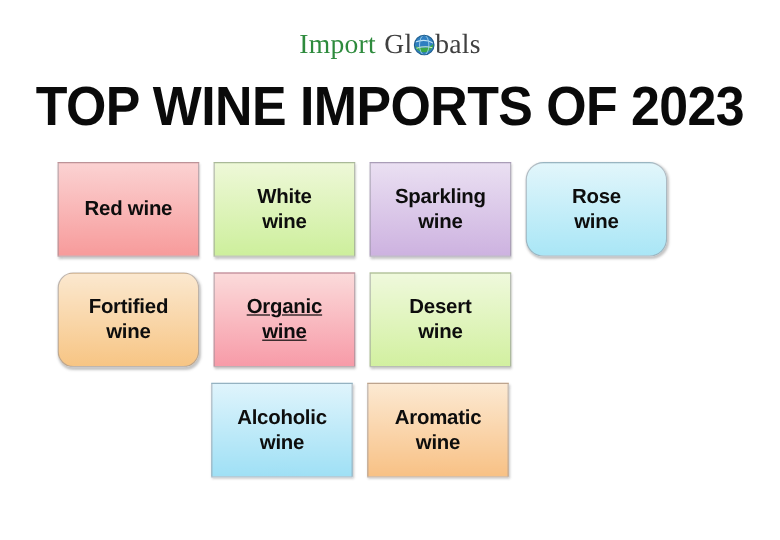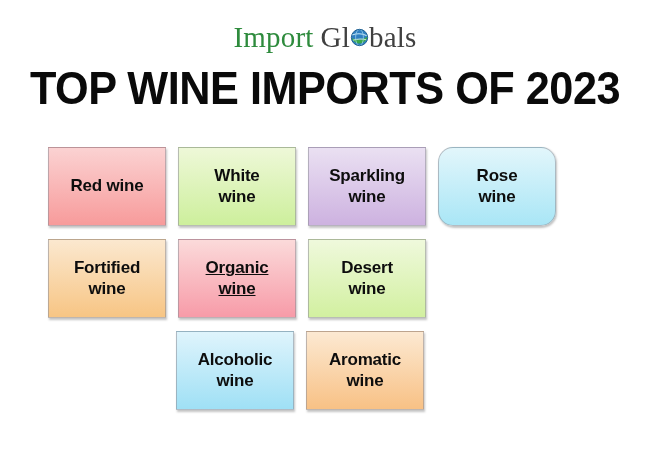--- a/index.html
+++ b/index.html
@@ -23,21 +23,21 @@
     width: 650px;
     height: 34px;
     display: flex;
     align-items: center;
     justify-content: center;
   }
   .logo {
     display: flex;
     align-items: center;
     font-family: "Liberation Serif", serif;
-    font-size: 29px;
+    font-size: 23px;
     letter-spacing: 0.2px;
     white-space: nowrap;
   }
   .logo-import {
     color: #2e8b3d;
   }
   .logo-space {
     display: inline-block;
     width: 7px;
   }
@@ -68,21 +68,21 @@
     letter-spacing: -0.5px;
     transform: scaleX(0.94);
     transform-origin: center;
     line-height: 1.05;
     white-space: nowrap;
   }
 
   
   .grid {
     position: absolute;
-    top: 147px;
+    top: 135px;
     left: 48px;
     width: 554px;
   }
   .grid-row {
     display: flex;
     gap: 12px;
     margin-bottom: 13px;
     height: 79px;
   }
   .grid-row.centered {
@@ -143,21 +143,21 @@
       <span class="cat-label">White<br>wine</span>
     </div>
     <div class="cat-box" style="background: linear-gradient(rgb(234, 224, 242) 0%, rgb(205, 178, 224) 100%);">
       <span class="cat-label">Sparkling<br>wine</span>
     </div>
     <div class="cat-box" style="background: linear-gradient(rgb(226, 246, 251) 0%, rgb(169, 230, 246) 100%); border-radius: 15px;">
       <span class="cat-label">Rose<br>wine</span>
     </div>
   </div>
   <div class="grid-row">
-    <div class="cat-box" style="background: linear-gradient(rgb(251, 232, 207) 0%, rgb(247, 197, 132) 100%);">
+    <div class="cat-box" style="background: linear-gradient(rgb(251, 232, 207) 0%, rgb(247, 197, 132) 100%); border-radius: 13px;">
       <span class="cat-label">Fortified<br>wine</span>
     </div>
     <div class="cat-box" style="background: linear-gradient(rgb(251, 218, 218) 0%, rgb(247, 155, 168) 100%); text-decoration: underline;">
       <span class="cat-label">Organic<br>wine</span>
     </div>
     <div class="cat-box" style="background: linear-gradient(rgb(239, 249, 220) 0%, rgb(210, 240, 160) 100%);">
       <span class="cat-label">Desert<br>wine</span>
     </div>
   </div>
   <div class="grid-row centered">

